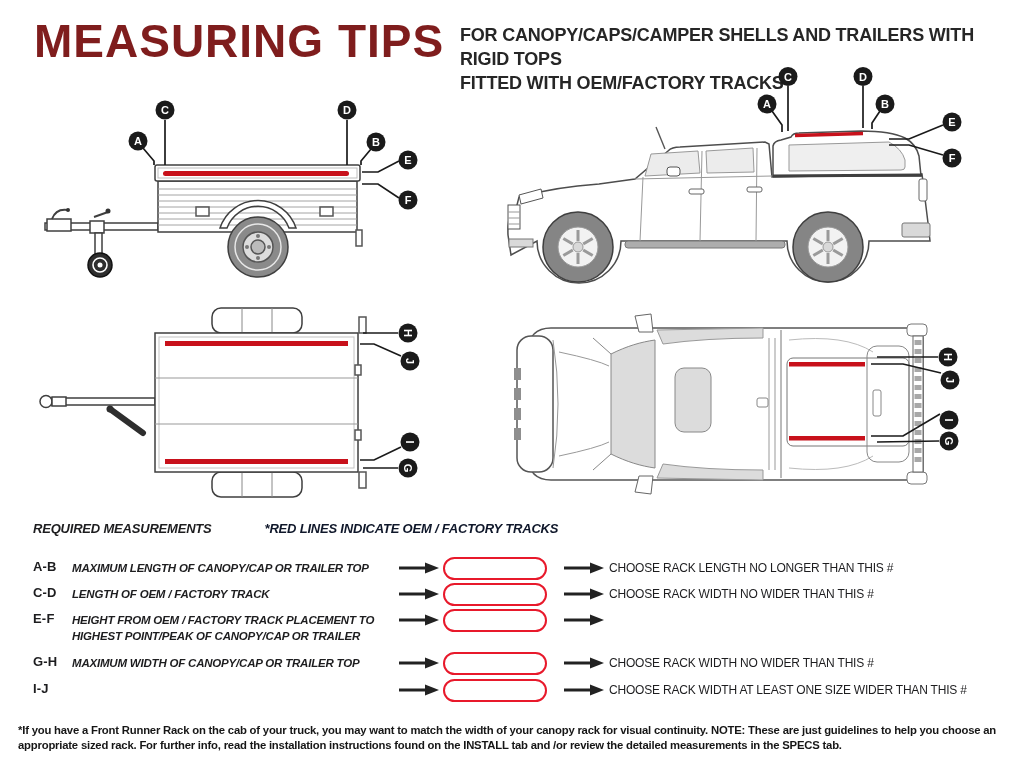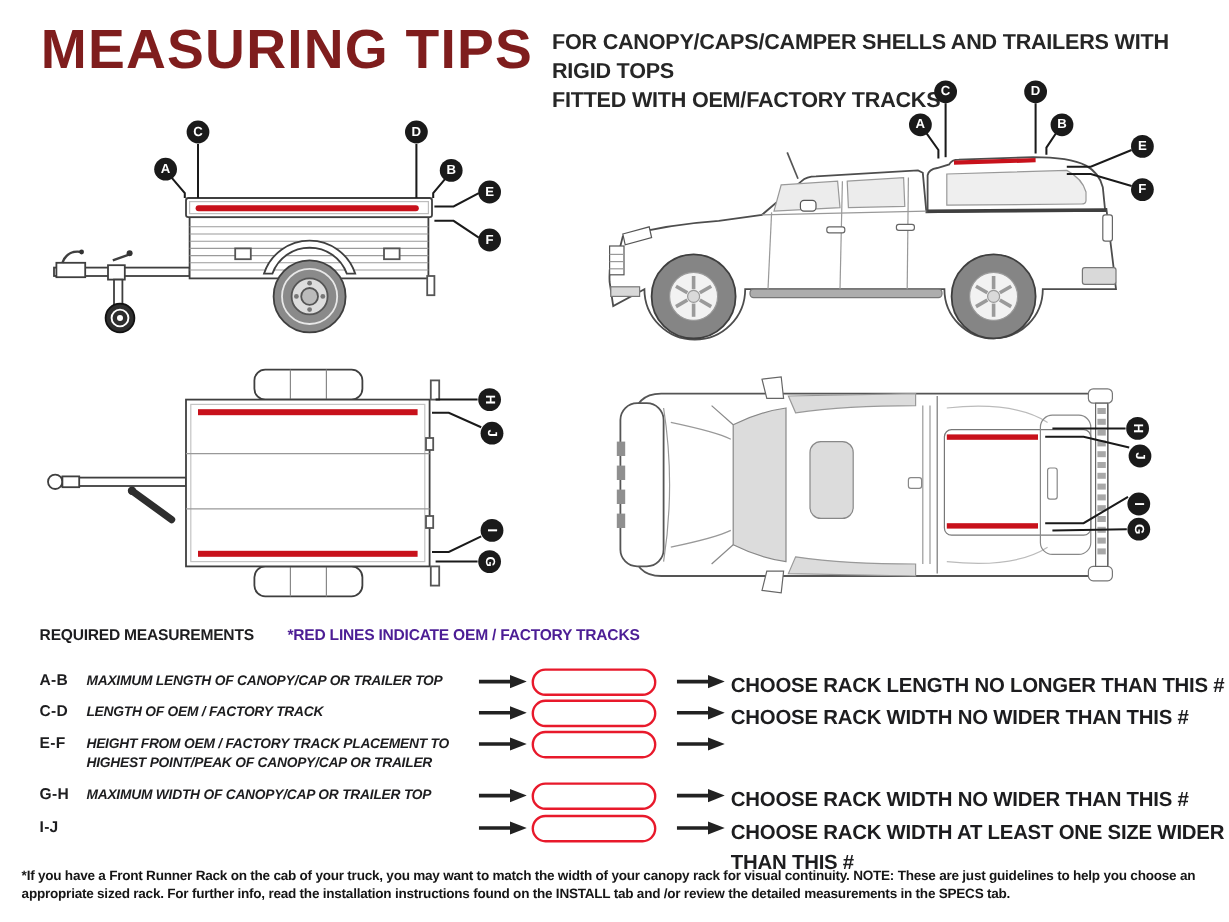--- a/index.html
+++ b/index.html
@@ -5,33 +5,33 @@
   html,body{margin:0;padding:0;background:#fff;}
   body{width:1024px;height:768px;position:relative;overflow:hidden;
        font-family:"Liberation Sans",sans-serif;color:#1d1d1f;}
   .abs{position:absolute;}
   
   .title{left:34px;top:14px;font-size:46px;font-weight:bold;letter-spacing:1px;
          color:#7f1d1d;white-space:nowrap;}
   .subtitle{left:460px;top:24px;width:560px;font-size:18px;font-weight:bold;
             letter-spacing:-0.2px;line-height:1.32;color:#262626;white-space:pre-line;}
   
-  .legend{left:33px;top:521px;display:flex;gap:28px;font-size:13px;font-weight:bold;
-          letter-spacing:-0.2px;}
-  .legend .red{color:#4c1d95;}
+  .legend{left:33px;top:521px;display:flex;gap:16px;font-size:13px;font-weight:bold;
+          letter-spacing:-0.2px;font-style:italic;}
+  .legend .red{color:#0f172a;margin-left:37px;}
   
   .mrow{left:33px;width:990px;height:44px;}
   .m-id{position:absolute;left:0;top:2px;font-size:13px;font-weight:bold;letter-spacing:0.2px;text-align:center;}
   .m-desc{position:absolute;left:39px;top:3px;width:330px;font-size:11.5px;font-weight:bold;
           letter-spacing:-0.2px;line-height:1.4;white-space:pre-line;font-style:italic;}
   .m-arrow1{position:absolute;left:366px;top:5px;}
   .m-pill{position:absolute;left:410px;top:0;width:100px;height:19px;background:#fff;
           border:2px solid #e8192b;border-radius:12px;}
   .m-arrow2{position:absolute;left:531px;top:5px;}
-  .m-result{position:absolute;left:576px;top:3px;width:414px;font-size:17px;font-weight:bold;
+  .m-result{position:absolute;left:576px;top:3px;width:414px;font-size:12px;font-weight:normal;
             letter-spacing:-0.2px;line-height:1.45;white-space:pre-line;}
   
   .footnote{left:18px;top:723px;width:995px;font-size:11.3px;font-weight:bold;
             letter-spacing:-0.2px;line-height:1.35;color:#161616;}
   svg{display:block;}
   svg text.co{fill:#fff;font-family:"Liberation Sans",sans-serif;font-size:11px;font-weight:bold;}
 </style>
 </head>
 <body>
 

